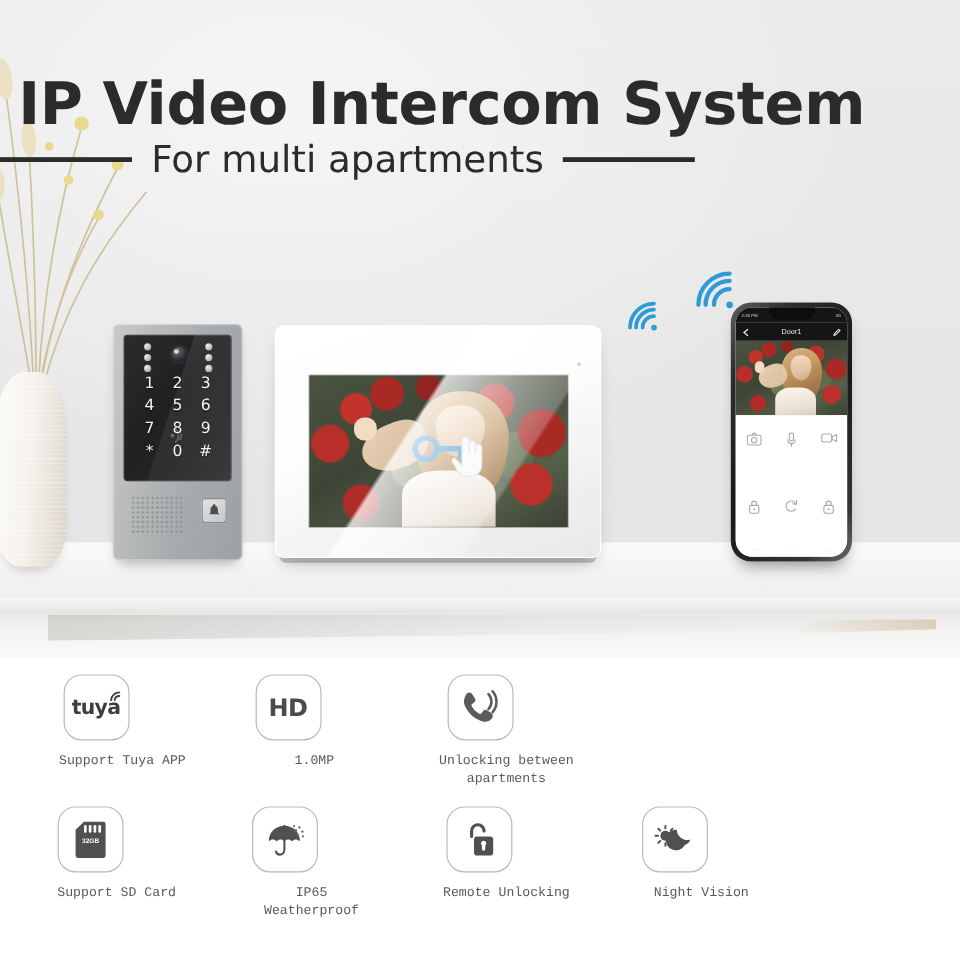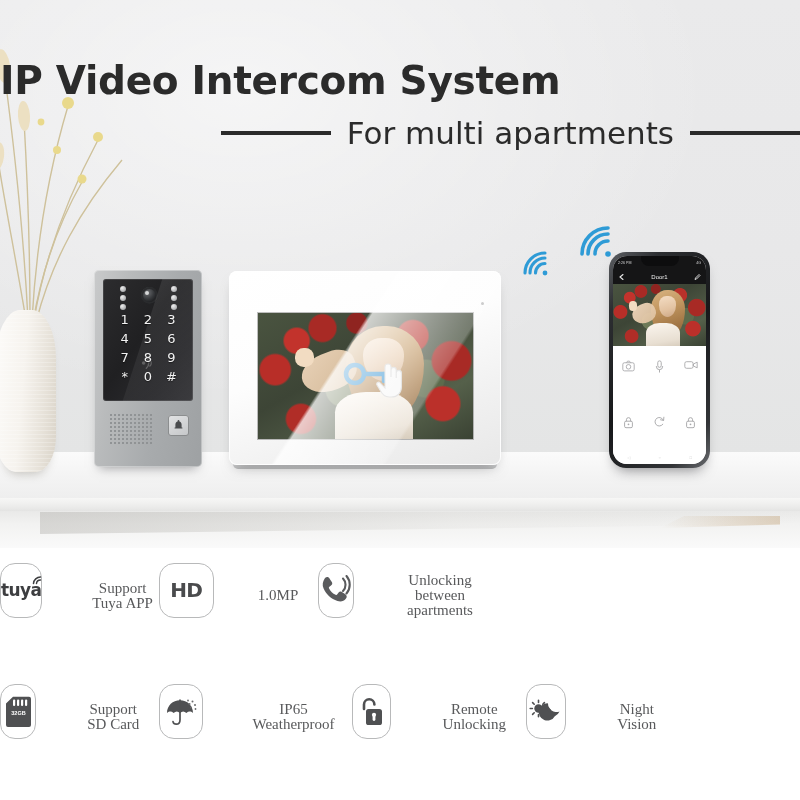--- a/index.html
+++ b/index.html
@@ -32,25 +32,25 @@
   .vase-wrap{position:absolute;left:-6px;top:10px;width:150px;height:465px;}
   .vase{position:absolute;left:2px;top:300px;width:60px;height:162px;
         border-radius:40% 40% 34% 34%/30% 30% 22% 22%;
         background:linear-gradient(95deg,#fdfcfa 0%,#f6f3ee 45%,#e6e1d8 78%,#d9d3c8 100%);
         box-shadow:0 8px 10px -6px rgba(140,135,125,.45);}
   .vase:after{content:"";position:absolute;inset:0;border-radius:inherit;
         background:repeating-linear-gradient(180deg,rgba(255,255,255,.55) 0 1px,rgba(0,0,0,0) 1px 4px);
         opacity:.45;}
 
   
-  .title{position:absolute;left:0;top:58px;width:736px;
-         font-size:39px;font-weight:bold;color:#2b2b2b;letter-spacing:-.3px;
+  .title{position:absolute;left:0;top:58px;width:736px;text-align:center;
+         font-size:49px;font-weight:bold;color:#2b2b2b;letter-spacing:-.3px;
          font-family:"DejaVu Sans","Liberation Sans",sans-serif;}
   .subwrap{position:absolute;left:0;top:115px;width:800px;
-           display:flex;align-items:center;justify-content:flex-end;gap:16px;}
+           display:flex;align-items:center;justify-content:flex-start;gap:16px;}
   .rule{width:110px;height:4px;background:#2b2b2b;}
   .subtitle{font-size:31px;color:#2b2b2b;font-weight:500;
             font-family:"DejaVu Sans","Liberation Sans",sans-serif;}
 
   
   .door{position:absolute;left:94px;top:270px;width:108px;height:197px;
         border-radius:5px;
         background:linear-gradient(100deg,#c9cacb 0%,#b9bbbc 25%,#a8abad 60%,#9ea1a3 100%);
         box-shadow:0 6px 10px -5px rgba(90,90,92,.55), inset 0 0 0 1px rgba(255,255,255,.35);}
   .door-panel{position:absolute;left:9px;top:9px;width:90px;height:122px;border-radius:3px;
@@ -151,26 +151,26 @@
   .ph-video{position:absolute;left:0;top:28px;width:93px;height:62px;overflow:hidden;background:#2a1c18;}
   .ph-body{position:absolute;left:0;top:90px;width:93px;height:118px;background:#fff;}
   .ph-grid{position:absolute;left:0;top:14px;width:93px;display:grid;grid-template-columns:repeat(3,1fr);
         row-gap:43px;justify-items:center;}
   .ph-bottombar{position:absolute;left:0;bottom:4px;width:93px;display:flex;justify-content:space-around;
         color:#cfcfcf;font-size:4px;}
 
   
   .features{position:absolute;left:0;top:548px;width:800px;height:252px;background:#fff;}
   .frow{position:absolute;left:0;width:800px;display:grid;grid-template-columns:repeat(5,1fr);}
-  .frow.r1{top:14px;} .frow.r2{top:136px;gap:12px;}
-  .fcell{display:flex;flex-direction:row;align-items:center;}
+  .frow.r1{top:14px;} .frow.r2{top:124px;gap:12px;}
+  .fcell{display:flex;flex-direction:column;align-items:center;}
   .ftile{width:53px;height:53px;border-radius:15px;border:1.4px solid #b8b9ba;
         display:flex;align-items:center;justify-content:center;background:#fff;}
-  .flabel{margin-top:11px;font-size:15px;color:#58595b;text-align:center;line-height:15px;
-        font-family:Liberation Serif, serif;margin-left:44px;}
+  .flabel{margin-top:11px;font-size:11px;color:#58595b;text-align:center;line-height:15px;
+        font-family:Liberation Mono, monospace;margin-left:44px;}
   .hd{font-size:20px;font-weight:bold;color:#4a4b4d;letter-spacing:-.5px;
       font-family:"DejaVu Sans","Liberation Sans",sans-serif;}
   .tuyatxt{font-size:17px;font-weight:bold;color:#3d3e40;letter-spacing:-.6px;
       font-family:"DejaVu Sans","Liberation Sans",sans-serif;}
   .sd-txt{font-size:5.5px;font-weight:bold;fill:#fff;}
 </style>
 </head>
 <body>
 
 <div class="page">

